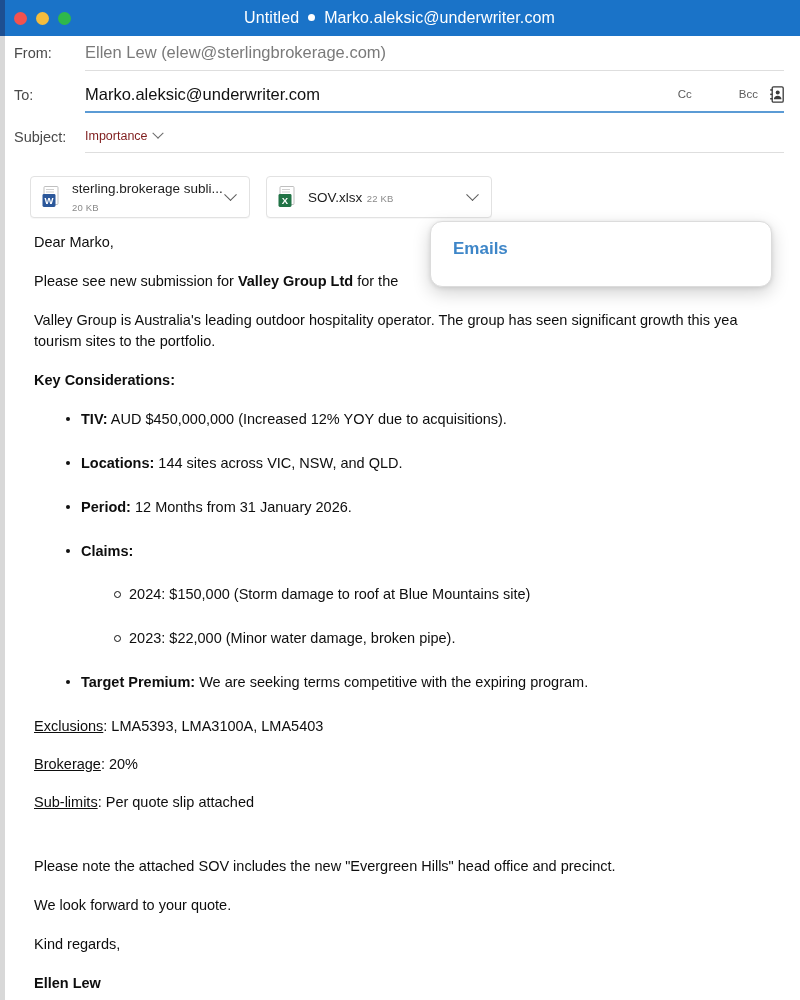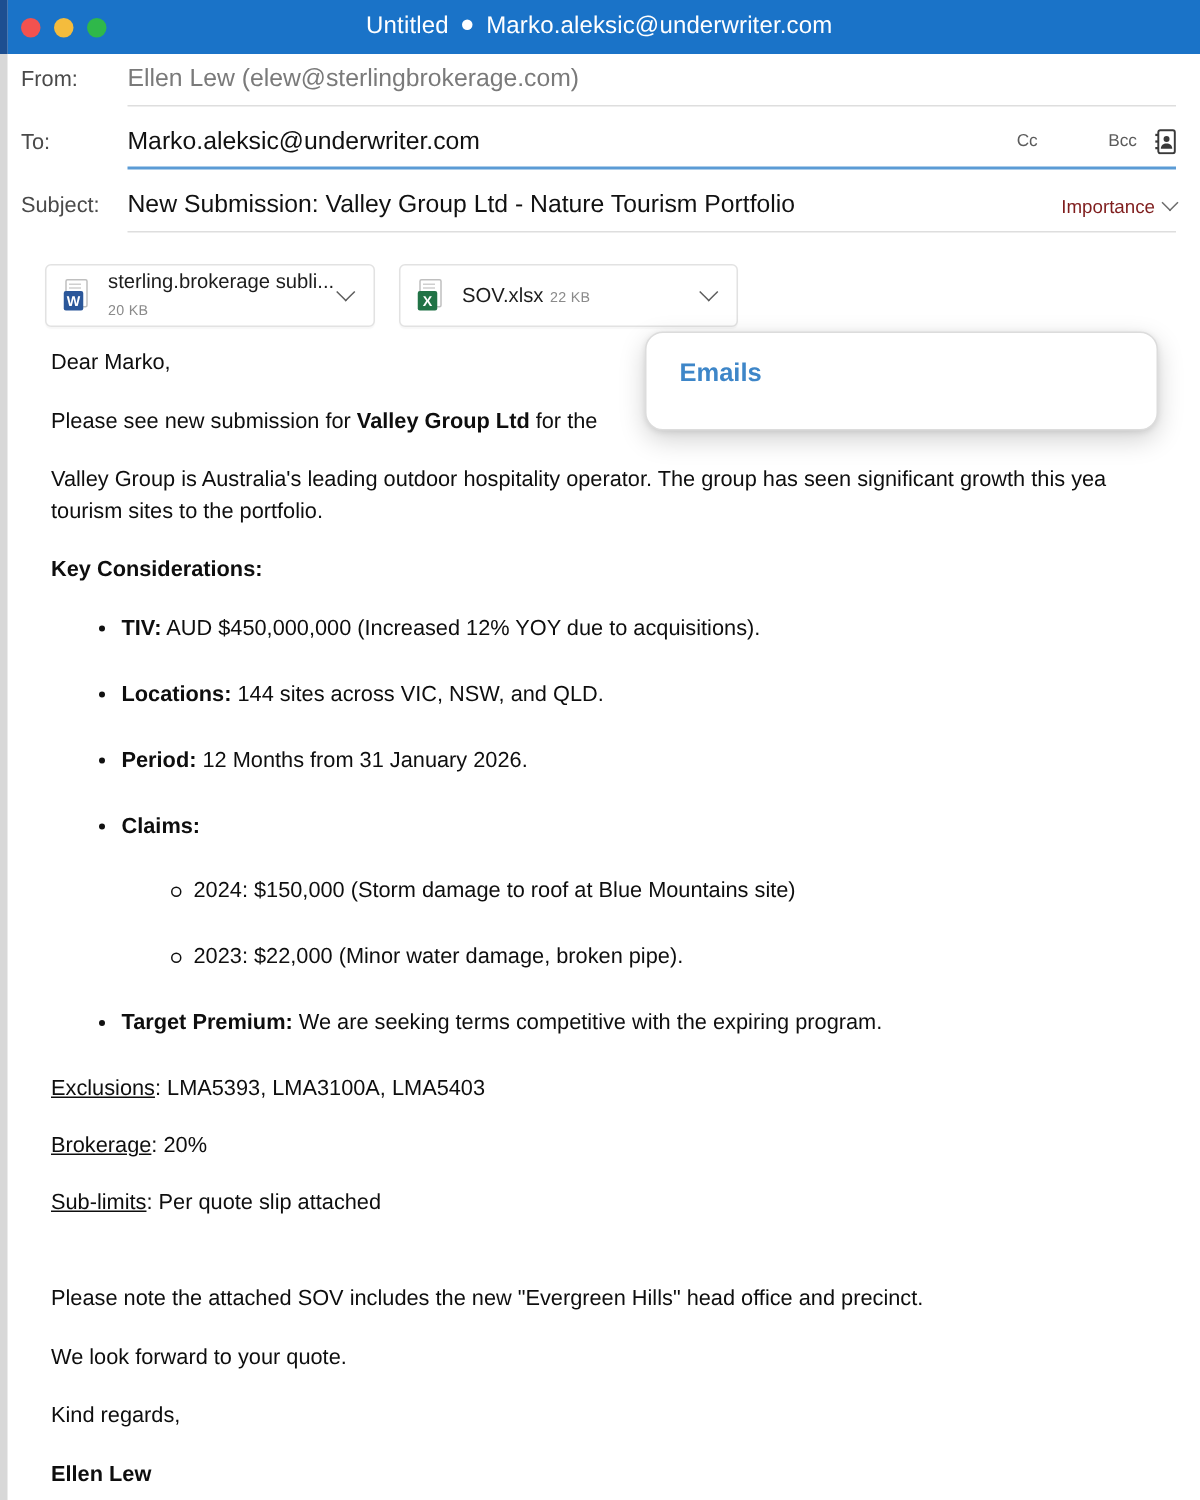--- a/index.html
+++ b/index.html
@@ -320,21 +320,20 @@
               <path d="M3.9 13.2c0-2.3 1.7-3.5 3.8-3.5s3.8 1.2 3.8 3.5z" fill="#3a3a3a"></path>
             </svg>
           </span>
         </div>
       </div>
     </div>
 
     <div class="field">
       <div class="field-label">Subject:</div>
       <div class="field-body">
-        <div class="field-value">New Submission: Valley Group Ltd - Nature Tourism Portfolio</div>
         <div class="field-trailing">
           <span class="importance">
             <span>Importance</span>
             <i class="chev"></i>
           </span>
         </div>
       </div>
     </div>
 
   </div>

